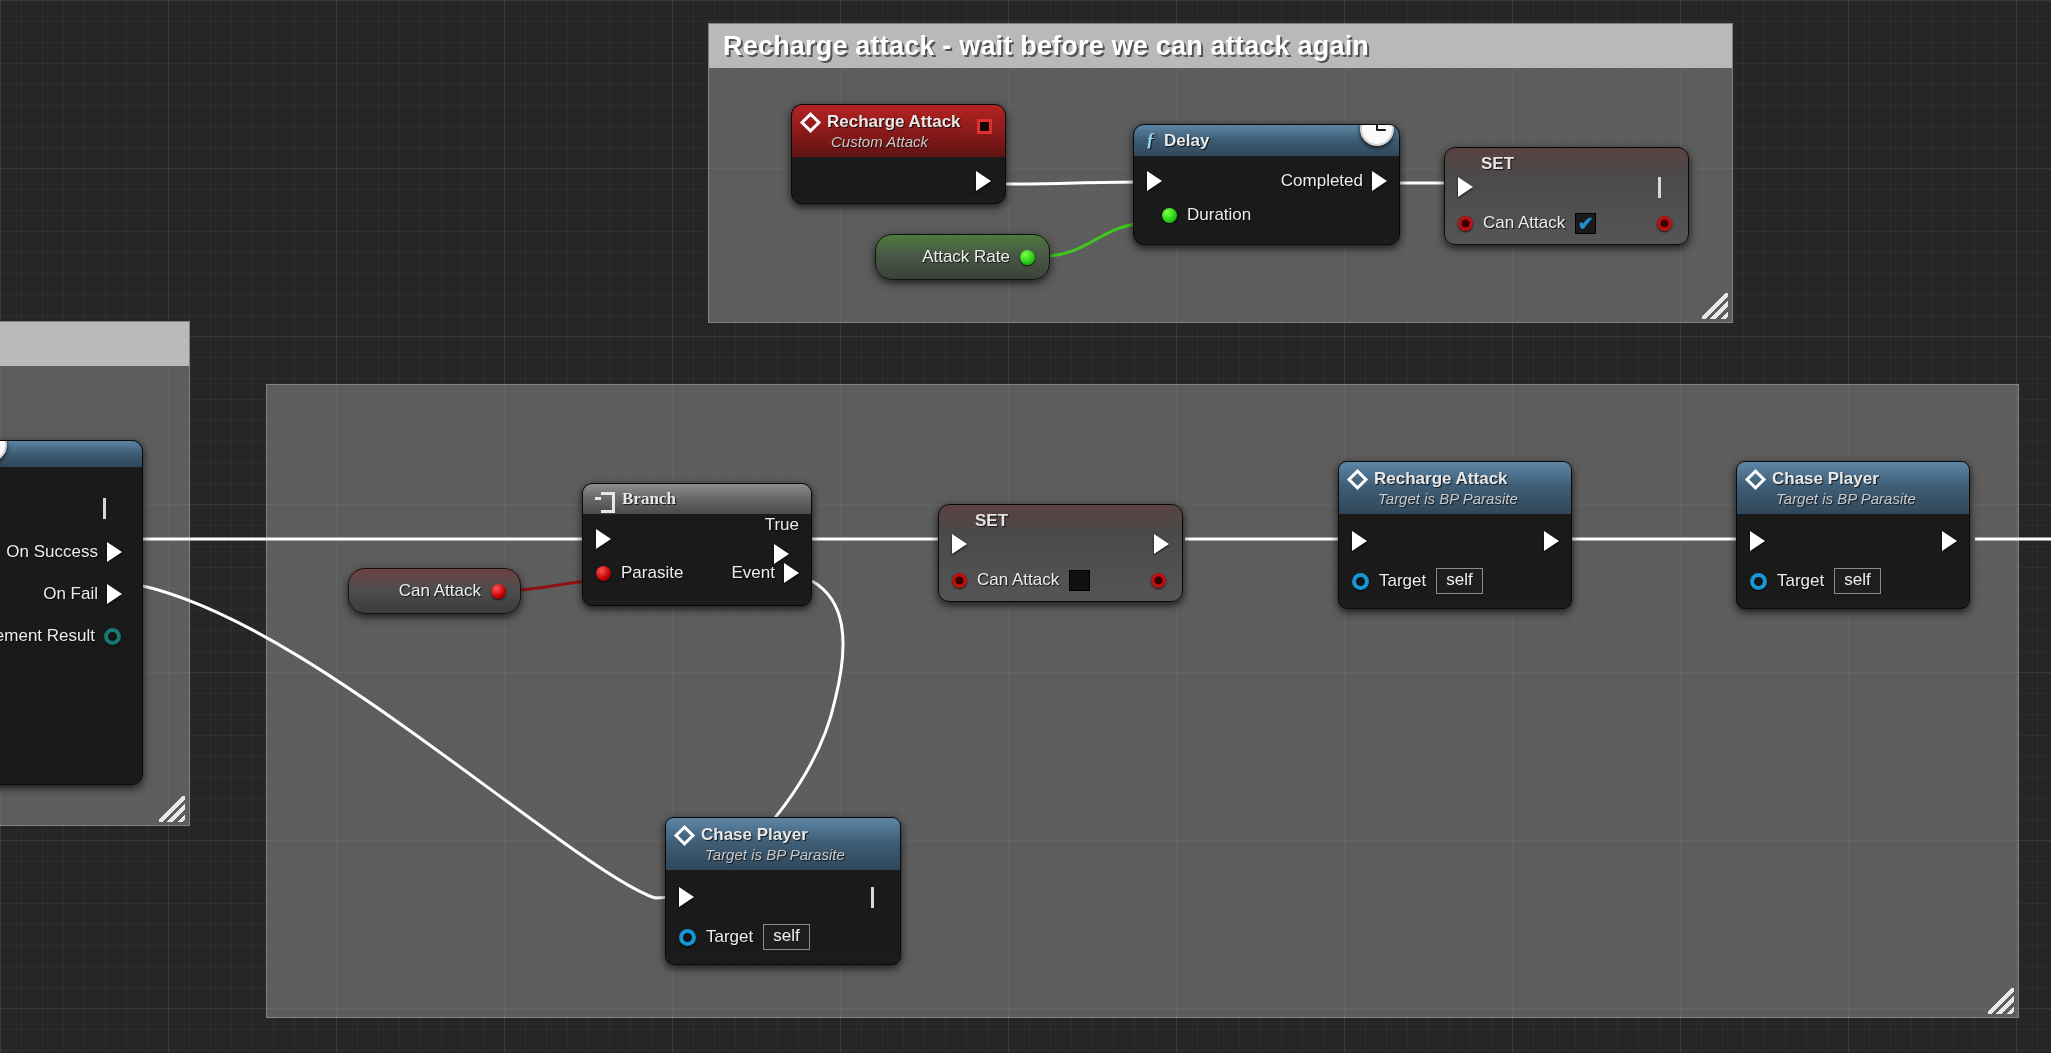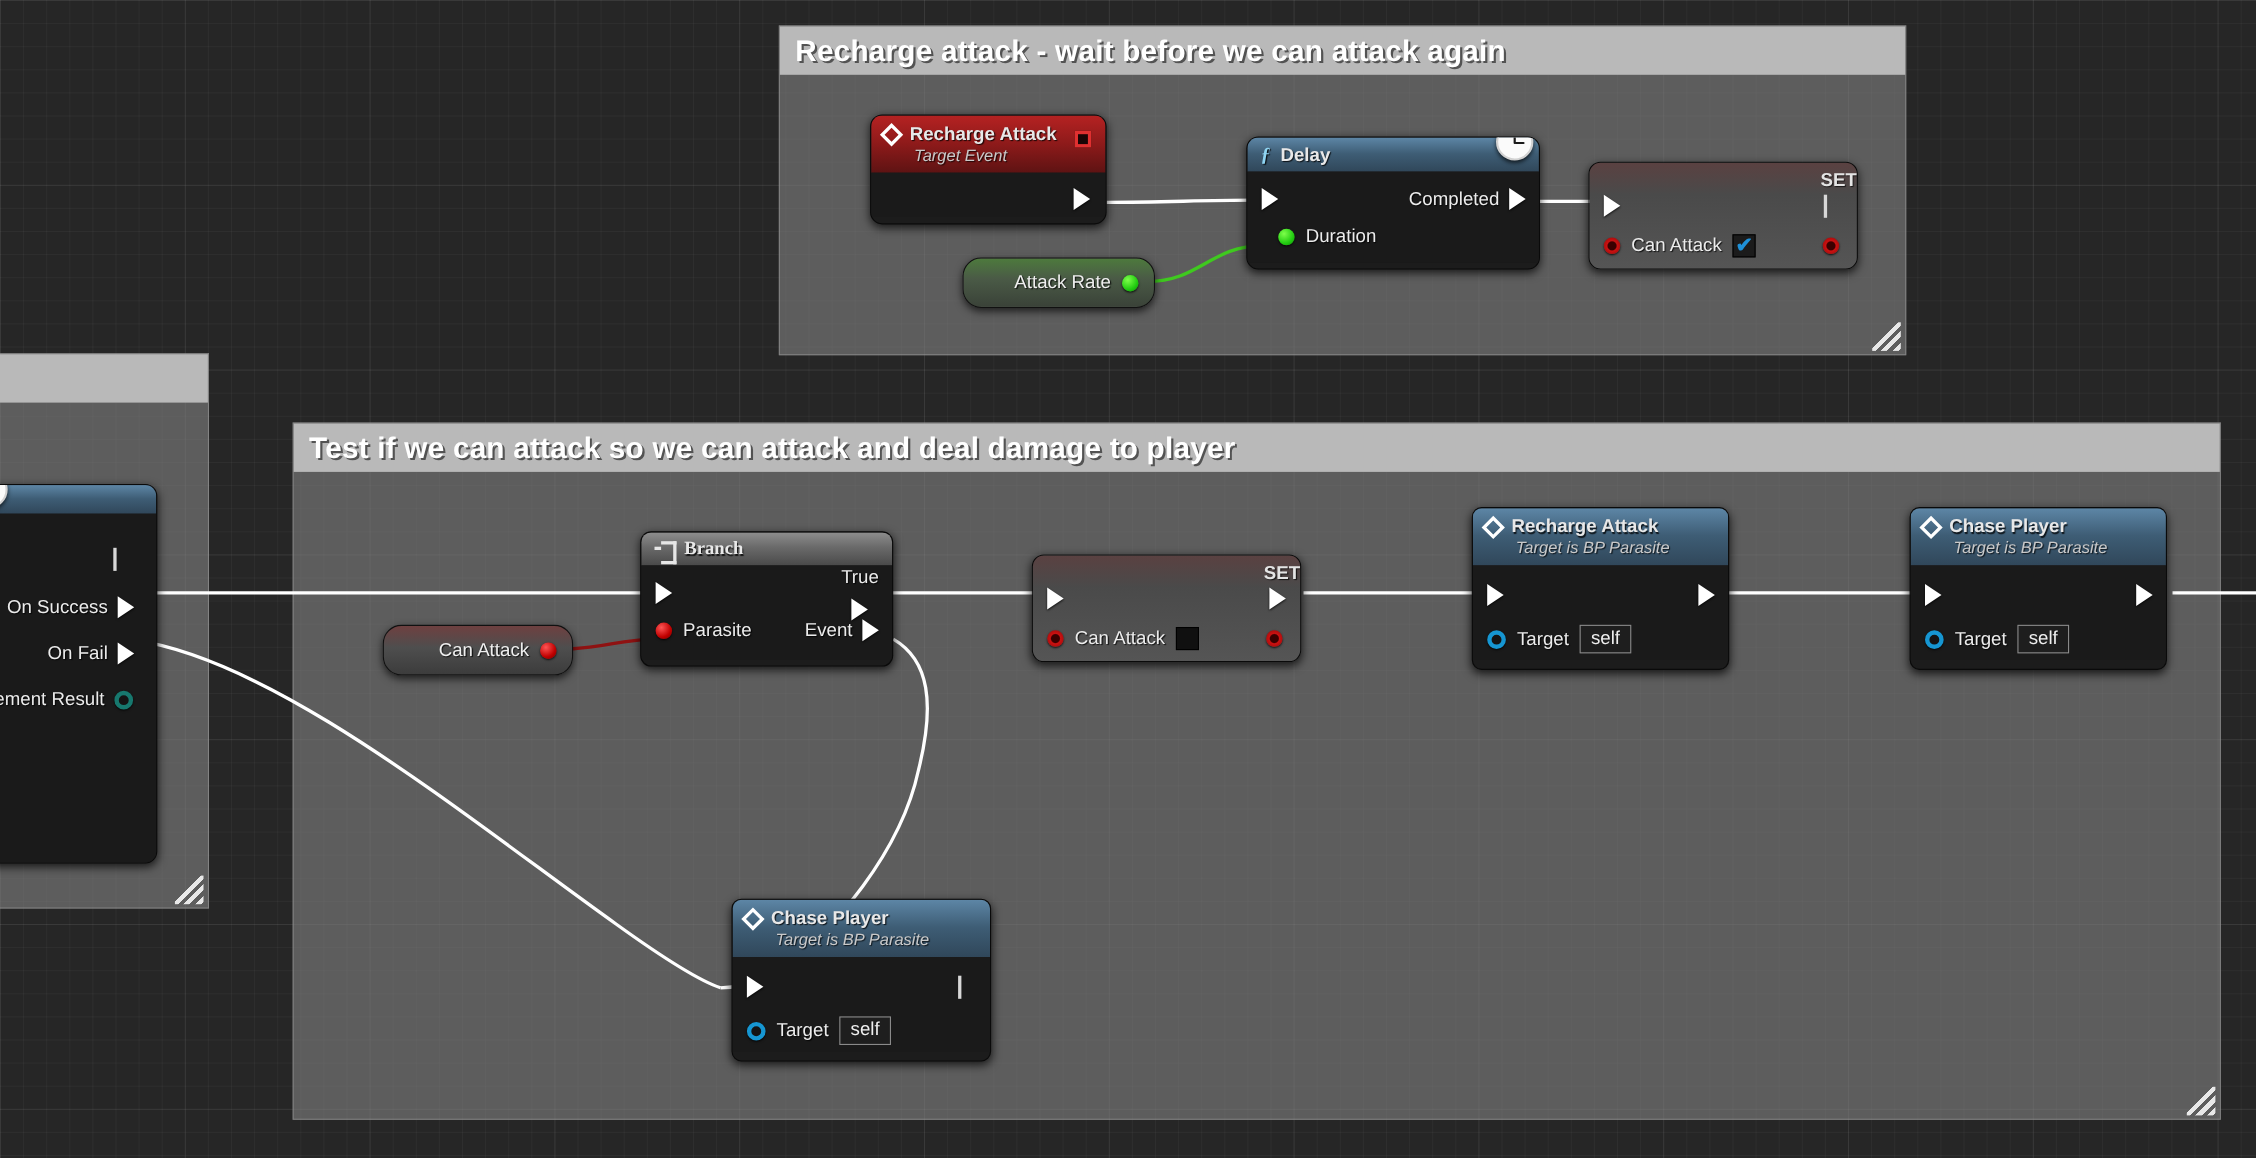--- a/index.html
+++ b/index.html
@@ -53,21 +53,21 @@
   .head-title{ display:flex; align-items:center; gap:9px;
                font-size:17px; font-weight:bold; color:#e8e8e8;
                text-shadow:1px 1px 1px rgba(0,0,0,.8); white-space:nowrap; }
   .head-sub{ font-size:15px; font-style:italic; color:#c9c9c9;
              text-shadow:1px 1px 1px rgba(0,0,0,.7); margin-left:28px;
              margin-top:1px; white-space:nowrap; }
   .node-body{ background:#1a1a1a; padding:6px 0 9px; position:relative; }
 
   .set-node{ background:linear-gradient(to bottom,#5a4141 0%,#4a4a4a 30%,#555 100%);
              border-radius:11px; }
-  .set-title{ text-align:right; font-size:17px; color:#e4e4e4; font-weight:bold;
+  .set-title{ text-align:left; font-size:17px; color:#e4e4e4; font-weight:bold;
               padding-top:6px; text-shadow:1px 1px 1px rgba(0,0,0,.7);margin-left:36px; }
 
   .var-node{ position:absolute; border-radius:17px;
              border:1px solid #111; box-shadow:0 3px 8px rgba(0,0,0,.7);
              display:flex; align-items:center; }
   .var-red{ background:linear-gradient(to bottom,#6e4040 0%,#4e4e4e 45%,#3c3c3c 100%); }
   .var-green{ background:linear-gradient(to bottom,#4d7a3d 0%,#4a5a46 42%,#3a4238 100%); }
   .var-label{ font-size:17px; color:#efefef; text-shadow:1px 1px 1px rgba(0,0,0,.8);
               white-space:nowrap; }
 
@@ -145,23 +145,20 @@
   </div>
 
   <div class="comment" id="cmt-recharge" style="left:708px; top:23px; width:1025px; height:300px;">
     <div class="comment-bar">
       <span class="comment-title">Recharge attack - wait before we can attack again</span>
     </div>
     <div class="grip"></div>
   </div>
 
   <div class="comment" id="cmt-test" style="left:266px; top:384px; width:1753px; height:634px;">
-    <div class="comment-bar">
-      <span class="comment-title">Test if we can attack so we can attack and deal damage to player</span>
-    </div>
     <div class="grip"></div>
   </div>
 
   <svg id="wires" width="2051" height="1053">
 
     <path d="M 1006,184 C 1060,184 1090,182 1140,182" stroke="#ffffff" stroke-width="3" fill="none"></path>
 
     <path d="M 1043,256 C 1090,256 1100,224 1148,223" stroke="#3fc91f" stroke-width="3" fill="none"></path>
 
     <path d="M 1385,183 C 1420,183 1430,183 1465,183" stroke="#ffffff" stroke-width="3" fill="none"></path>
@@ -178,21 +175,21 @@
 
     <path d="M 122,582 C 250,600 420,740 560,840 C 610,876 640,893 655,898" stroke="#ffffff" stroke-width="3" fill="none"></path>
   </svg>
 
   <div class="node" id="n-recharge-event" style="left:791px; top:104px; width:215px; height:100px; border-radius:11px;">
     <div class="node-head head-red">
       <div class="head-title">
         <span class="diamond"></span>
         <span>Recharge Attack</span>
       </div>
-      <div class="head-sub">Target Event</div>
+      <div class="head-sub">Custom Attack</div>
       <div class="event-sq" style="position:absolute; right:13px; top:14px;"></div>
     </div>
     <div class="node-body" style="height:40px;">
       <div class="row" style="justify-content:flex-end; padding-right:14px; height:36px;">
         <span class="exec"></span>
       </div>
     </div>
   </div>
 
   <div class="node" id="n-delay" style="left:1133px; top:124px; width:267px; height:121px; border-radius:11px;">

